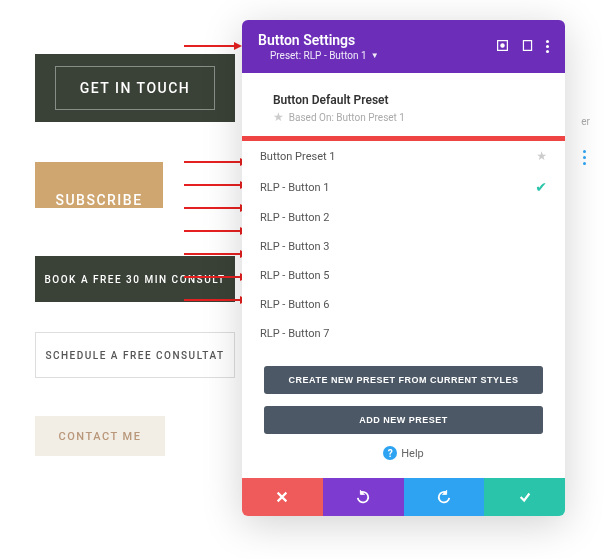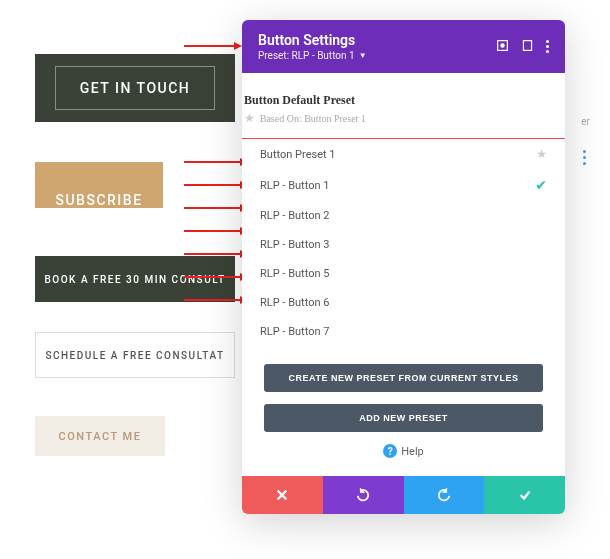--- a/index.html
+++ b/index.html
@@ -15,30 +15,30 @@
     .btn5 { background: #f2ede5; color: #b8977a; height: 40px; margin-top: 38px; font-size: 11px; width: 130px; }
     
     .arrow { position: absolute; left: 184px; display: flex; align-items: center; }
     .arrow-line { height: 2px; background: #e62020; }
     .arrow-head { width: 0; height: 0; border-top: 4px solid transparent; border-bottom: 4px solid transparent; border-left: 8px solid #e62020; }
     
     .panel { position: absolute; left: 242px; top: 20px; width: 323px; background: #fff; border-radius: 6px; box-shadow: 0 8px 40px rgba(0,0,0,0.18); overflow: hidden; }
     .panel-head { background: #6c2eb9; color: #fff; padding: 12px 16px; display: flex; justify-content: space-between; align-items: center; }
     .panel-title-block { }
     .panel-title { font-size: 14px; font-weight: 600; }
-    .panel-subtitle { font-size: 10px; opacity: 0.9; margin-top: 2px; display: flex; align-items: center; gap: 4px; }
+    .panel-subtitle { font-size: 10px; opacity: 0.9; margin-top: 2px; display: flex; align-items: center; gap: 4px; margin-left: 12px; }
     .panel-head-icons { display: flex; gap: 12px; align-items: center; }
     .panel-head-icons svg, .head-icon { width: 13px; height: 13px; }
     .dots-icon { display: inline-flex; flex-direction: column; gap: 2px; }
     .dots-icon i { width: 3px; height: 3px; background: #fff; border-radius: 50%; display: block; }
     
     .panel-body { background: #fff; }
     .preset-list { padding: 8px 0; }
     .preset-item { padding: 8px 18px; font-size: 11px; color: #555; display: flex; justify-content: space-between; align-items: center; cursor: pointer; }
-    .preset-item.default-item { padding: 12px 2px; border-bottom: 1px solid #ef4444; font-family: Liberation Serif, serif; }
+    .preset-item.default-item { padding: 12px 31px; border-bottom: 5px solid #ef4444; }
     .preset-default-name { font-weight: 600; font-size: 12px; color: #333; }
     .preset-based { font-size: 10px; color: #aaa; display: flex; align-items: center; gap: 5px; margin-top: 3px; }
     .star-icon { color: #ccc; font-size: 12px; }
     .check-icon { color: #29c4a9; font-size: 14px; }
     
     .panel-actions { padding: 10px 22px 18px; }
     .action-btn { display: block; width: 100%; background: #4c5866; color: #fff; border: none; padding: 9px; font-size: 9px; font-weight: 700; letter-spacing: 0.5px; border-radius: 3px; margin-bottom: 12px; cursor: pointer; }
     .help-row { text-align: center; margin-top: 8px; font-size: 11px; color: #666; }
     .help-icon { display: inline-flex; width: 14px; height: 14px; background: #2ea3f2; color: #fff; border-radius: 50%; font-size: 10px; font-weight: 700; align-items: center; justify-content: center; margin-right: 4px; }
     

